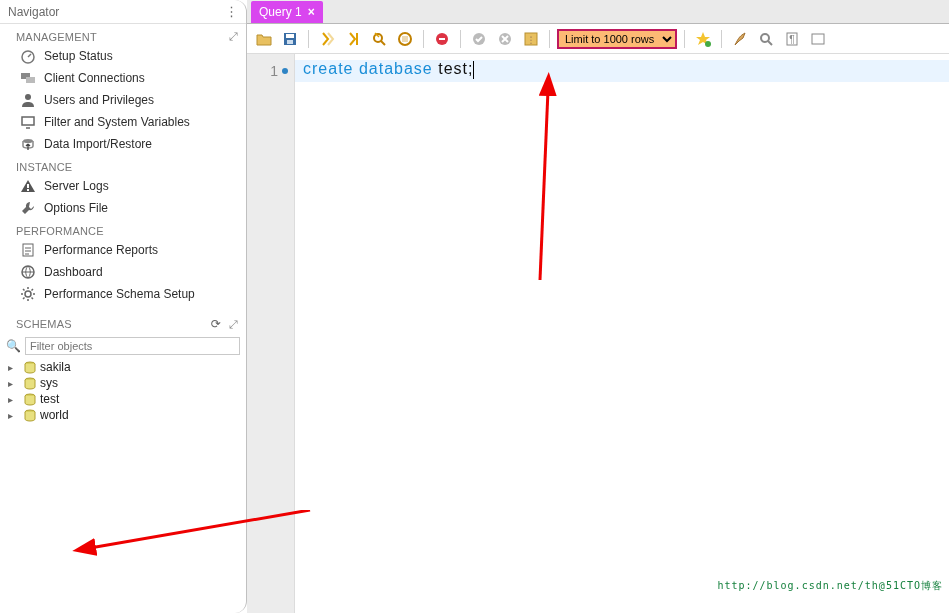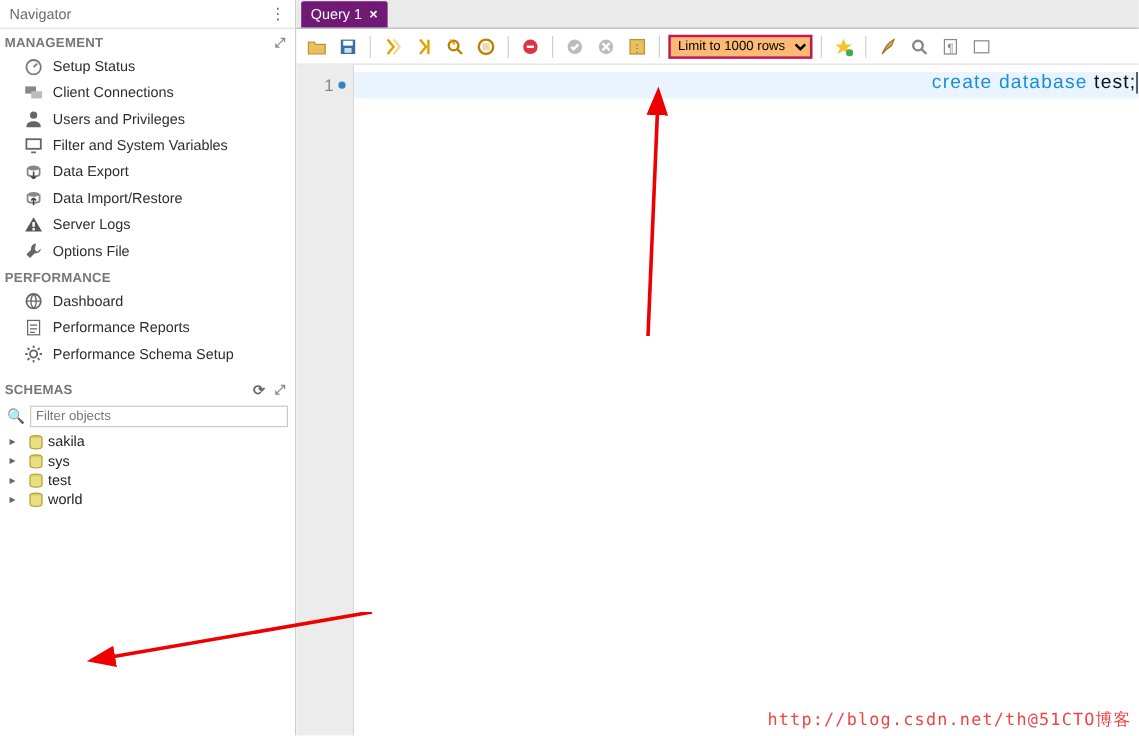--- a/index.html
+++ b/index.html
@@ -1,58 +1,58 @@
 <!DOCTYPE html>
 <html><head>
 <meta charset="utf-8">
 <style>
 * { box-sizing: border-box; margin: 0; padding: 0; font-family: "Segoe UI", Tahoma, sans-serif; }
 body { width: 949px; height: 613px; background: #fff; overflow: hidden; position: relative; }
 .layout { display: flex; height: 613px; }
 
 
-.sidebar { width: 247px; border-right: 1px solid #c0c0c0; background: #fff; display: flex; flex-direction: column; font-size: 12px; color: #444; }
+.sidebar { width: 247px; border-right: 1px solid #c0c0c0; background: #fff; display: flex; flex-direction: column; font-size: 12px; color: #444; border-radius: 12px; }
 .nav-title { padding: 4px 8px; font-size: 12px; color: #6a6a6a; display: flex; align-items: center; justify-content: space-between; border-bottom: 1px solid #e0e0e0; }
-.sect-head { padding: 6px 8px 2px 4px; font-size: 11px; font-weight: bold; color: #777; letter-spacing: .2px; display: flex; align-items: center; gap: 4px; }
+.sect-head { padding: 6px 8px 2px 16px; font-size: 11px; font-weight: normal; color: #777; letter-spacing: .2px; display: flex; align-items: center; gap: 4px; }
 .sect-head .spacer { flex: 1; }
 .nav-item { display: flex; align-items: center; gap: 8px; padding: 3px 8px 3px 20px; cursor: pointer; color: #2d2d2d; }
 .nav-item .ico { width: 16px; height: 16px; flex: none; display: flex; align-items: center; justify-content: center; }
 .schemas-body { padding: 2px 6px; }
 .filter-row { display: flex; align-items: center; gap: 4px; padding: 2px 0 4px 0; }
 .filter-row input { flex: 1; border: 1px solid #c9c9c9; padding: 2px 4px; font-size: 11px; color: #777; }
 .tree-item { display: flex; align-items: center; gap: 4px; padding: 1px 0 1px 2px; font-size: 12px; color: #222; cursor: pointer; }
 .tree-item .chev { width: 10px; color: #666; font-size: 10px; }
 .tree-item .db-ico { width: 14px; height: 14px; }
 .sidebar .row-icons { font-size: 13px; color: #666; }
 
 
 .main { flex: 1; display: flex; flex-direction: column; background: #fff; }
 .tabbar { height: 24px; background: #eaeaea; display: flex; align-items: flex-end; border-bottom: 1px solid #b8b8b8; }
-.tab { height: 22px; background: #701a75; color: #fff; font-size: 12px; padding: 3px 8px; display: flex; align-items: center; gap: 6px; border-top-left-radius: 2px; border-top-right-radius: 2px; margin-left: 4px;}
+.tab { height: 22px; background: #d946ef; color: #fff; font-size: 12px; padding: 3px 8px; display: flex; align-items: center; gap: 6px; border-top-left-radius: 2px; border-top-right-radius: 2px; margin-left: 4px;}
 .tab .close { font-size: 12px; font-weight: bold; cursor: pointer; }
 .toolbar { height: 30px; display: flex; align-items: center; gap: 4px; padding: 2px 6px; border-bottom: 1px solid #dcdcdc; }
 .toolbar .sep { width: 1px; height: 18px; background: #cfcfcf; margin: 0 3px; }
 .toolbar .tbtn { width: 22px; height: 22px; display: flex; align-items: center; justify-content: center; cursor: pointer; }
 .limit-sel { border: 2px solid #be185d; font-size: 11px; padding: 1px 2px; width: 120px; height: 20px; background: #fdba74; }
 .editor { flex: 1; display: flex; background: #fff; position: relative; }
 .gutter { width: 48px; background: #ececec; border-right: 1px solid #dcdcdc; text-align: right; padding: 6px 6px 0 0; color: #888; font-size: 14px; font-family: Consolas, monospace; }
 .gutter .ln { display: flex; justify-content: flex-end; align-items: center; gap: 4px; height: 22px; }
 .gutter .dot { width: 6px; height: 6px; border-radius: 50%; background: #2f84c4; }
-.codewrap { flex: 1; padding: 6px 1px 0 8px; font-family: Consolas, "Courier New", monospace; font-size: 16px; position: relative; text-align: right; }
+.codewrap { flex: 1; padding: 6px 1px 0 8px; font-family: Consolas, "Courier New", monospace; font-size: 16px; position: relative; }
 .codewrap .curline { position: absolute; left: 0; right: 0; top: 6px; height: 22px; background: #e9f4ff; z-index: 0; }
 .code { position: relative; z-index: 1; white-space: pre; letter-spacing: 1px; }
 .kw { color: #1a8ed8; }
 .ident { color: #111; }
 .cursor { display: inline-block; width: 1px; height: 18px; background: #000; vertical-align: middle; }
 
 
 .anno { position: absolute; pointer-events: none; z-index: 50; }
 
 
-.wm { position: absolute; right: 6px; bottom: 4px; font-size: 14px; color: #ef4444; letter-spacing: 1px; font-family: Consolas, monospace; }
+.wm { position: absolute; right: 6px; bottom: 20px; font-size: 10px; color: #15803d; letter-spacing: 1px; font-family: Consolas, monospace; }
 
 
 .ico svg, .tbtn svg, .db-ico svg { width: 16px; height: 16px; }
 </style>
 </head>
 <body>
 
 <div class="layout">
   <div class="sidebar">
     <div class="nav-title">
@@ -100,37 +100,36 @@
               <path d="M6 14h4" stroke="#666" stroke-width="1.5"></path>
             </svg>
           </span>
           <span>Filter and System Variables</span>
         </div>
         <div class="nav-item">
           <span class="ico">
             <svg viewBox="0 0 16 16">
               <ellipse cx="8" cy="5" rx="5" ry="2" fill="#888"></ellipse>
               <path d="M3 5v5c0 1 2 2 5 2s5-1 5-2V5" fill="none" stroke="#888" stroke-width="1.5"></path>
-              <path d="M8 8v6m0 0l-2-2m2 2l2-2" stroke="#444" stroke-width="1.3" fill="none"></path>
-            </svg>
-          </span>
-          <span>Data Export</span>
-        </div>
-        <div class="nav-item">
-          <span class="ico">
-            <svg viewBox="0 0 16 16">
-              <ellipse cx="8" cy="5" rx="5" ry="2" fill="#888"></ellipse>
-              <path d="M3 5v5c0 1 2 2 5 2s5-1 5-2V5" fill="none" stroke="#888" stroke-width="1.5"></path>
               <path d="M8 14V8m0 0l-2 2m2-2l2 2" stroke="#444" stroke-width="1.3" fill="none"></path>
             </svg>
           </span>
           <span>Data Import/Restore</span>
         </div>
       </div>
 
+    <div class="sect-head">
+      <span>INSTANCE</span>
+      <span style="margin-left:2px;">
+        <svg viewBox="0 0 16 16">
+            <rect x="1" y="1" width="14" height="14" rx="3" fill="#555"></rect>
+            <path d="M5 8l2 2 4-4" stroke="#fff" stroke-width="1.5" fill="none"></path>
+          </svg>
+      </span>
+    </div>
     <div id="instance-list">
         <div class="nav-item">
           <span class="ico">
             <svg viewBox="0 0 16 16">
               <path d="M8 2l7 12H1z" fill="#555"></path>
               <rect x="7" y="6" width="2" height="4" fill="#fff"></rect>
               <rect x="7" y="11" width="2" height="2" fill="#fff"></rect>
             </svg>
           </span>
           <span>Server Logs</span>
@@ -145,34 +144,34 @@
         </div>
       </div>
 
     <div class="sect-head">
       <span>PERFORMANCE</span>
     </div>
     <div id="performance-list">
         <div class="nav-item">
           <span class="ico">
             <svg viewBox="0 0 16 16">
+              <rect x="3" y="2" width="10" height="12" fill="none" stroke="#666"></rect>
+              <path d="M5 6h6M5 9h6M5 12h4" stroke="#666"></path>
+            </svg>
+          </span>
+          <span>Performance Reports</span>
+        </div>
+        <div class="nav-item">
+          <span class="ico">
+            <svg viewBox="0 0 16 16">
               <circle cx="8" cy="8" r="6" fill="none" stroke="#666" stroke-width="1.5"></circle>
               <path d="M2 8h12M8 2c3 3 3 9 0 12M8 2c-3 3-3 9 0 12" stroke="#666" fill="none"></path>
             </svg>
           </span>
           <span>Dashboard</span>
-        </div>
-        <div class="nav-item">
-          <span class="ico">
-            <svg viewBox="0 0 16 16">
-              <rect x="3" y="2" width="10" height="12" fill="none" stroke="#666"></rect>
-              <path d="M5 6h6M5 9h6M5 12h4" stroke="#666"></path>
-            </svg>
-          </span>
-          <span>Performance Reports</span>
         </div>
         <div class="nav-item">
           <span class="ico">
             <svg viewBox="0 0 16 16">
               <circle cx="8" cy="8" r="3" fill="none" stroke="#666" stroke-width="1.5"></circle>
               <path d="M8 1v2M8 13v2M1 8h2M13 8h2M3 3l1.5 1.5M11.5 11.5L13 13M13 3l-1.5 1.5M4.5 11.5L3 13" stroke="#666" stroke-width="1.5"></path>
             </svg>
           </span>
           <span>Performance Schema Setup</span>
         </div>

